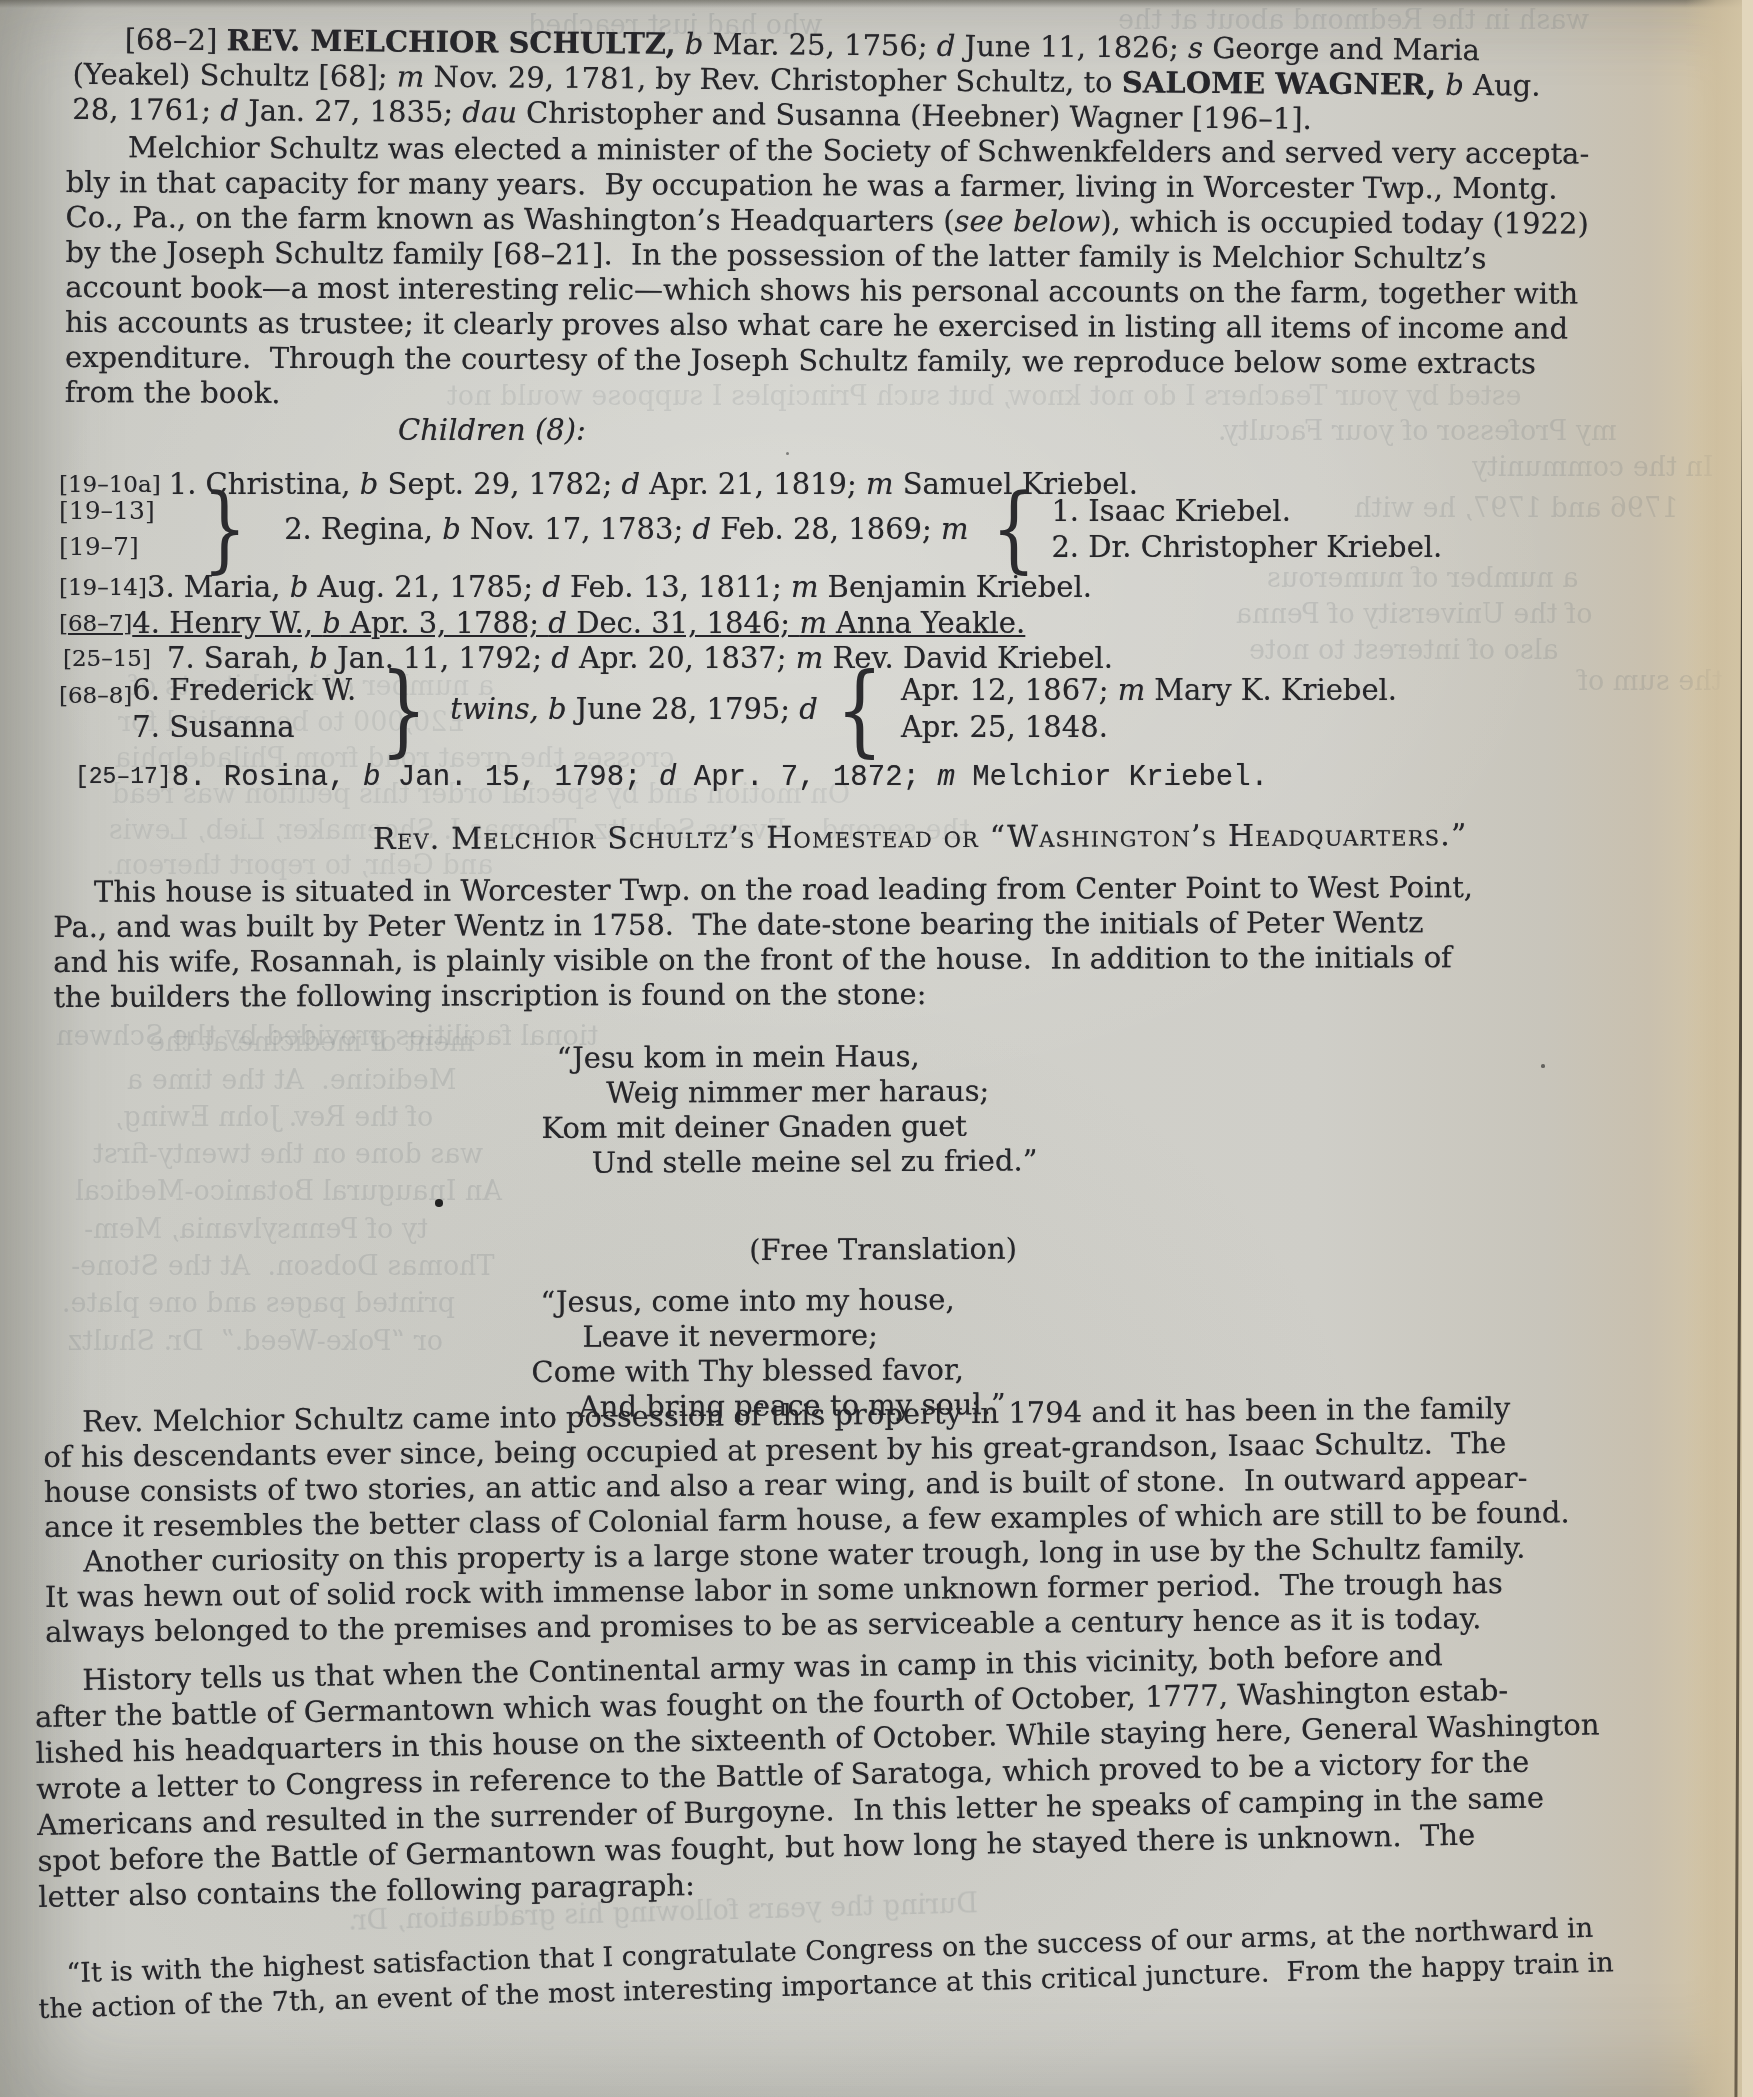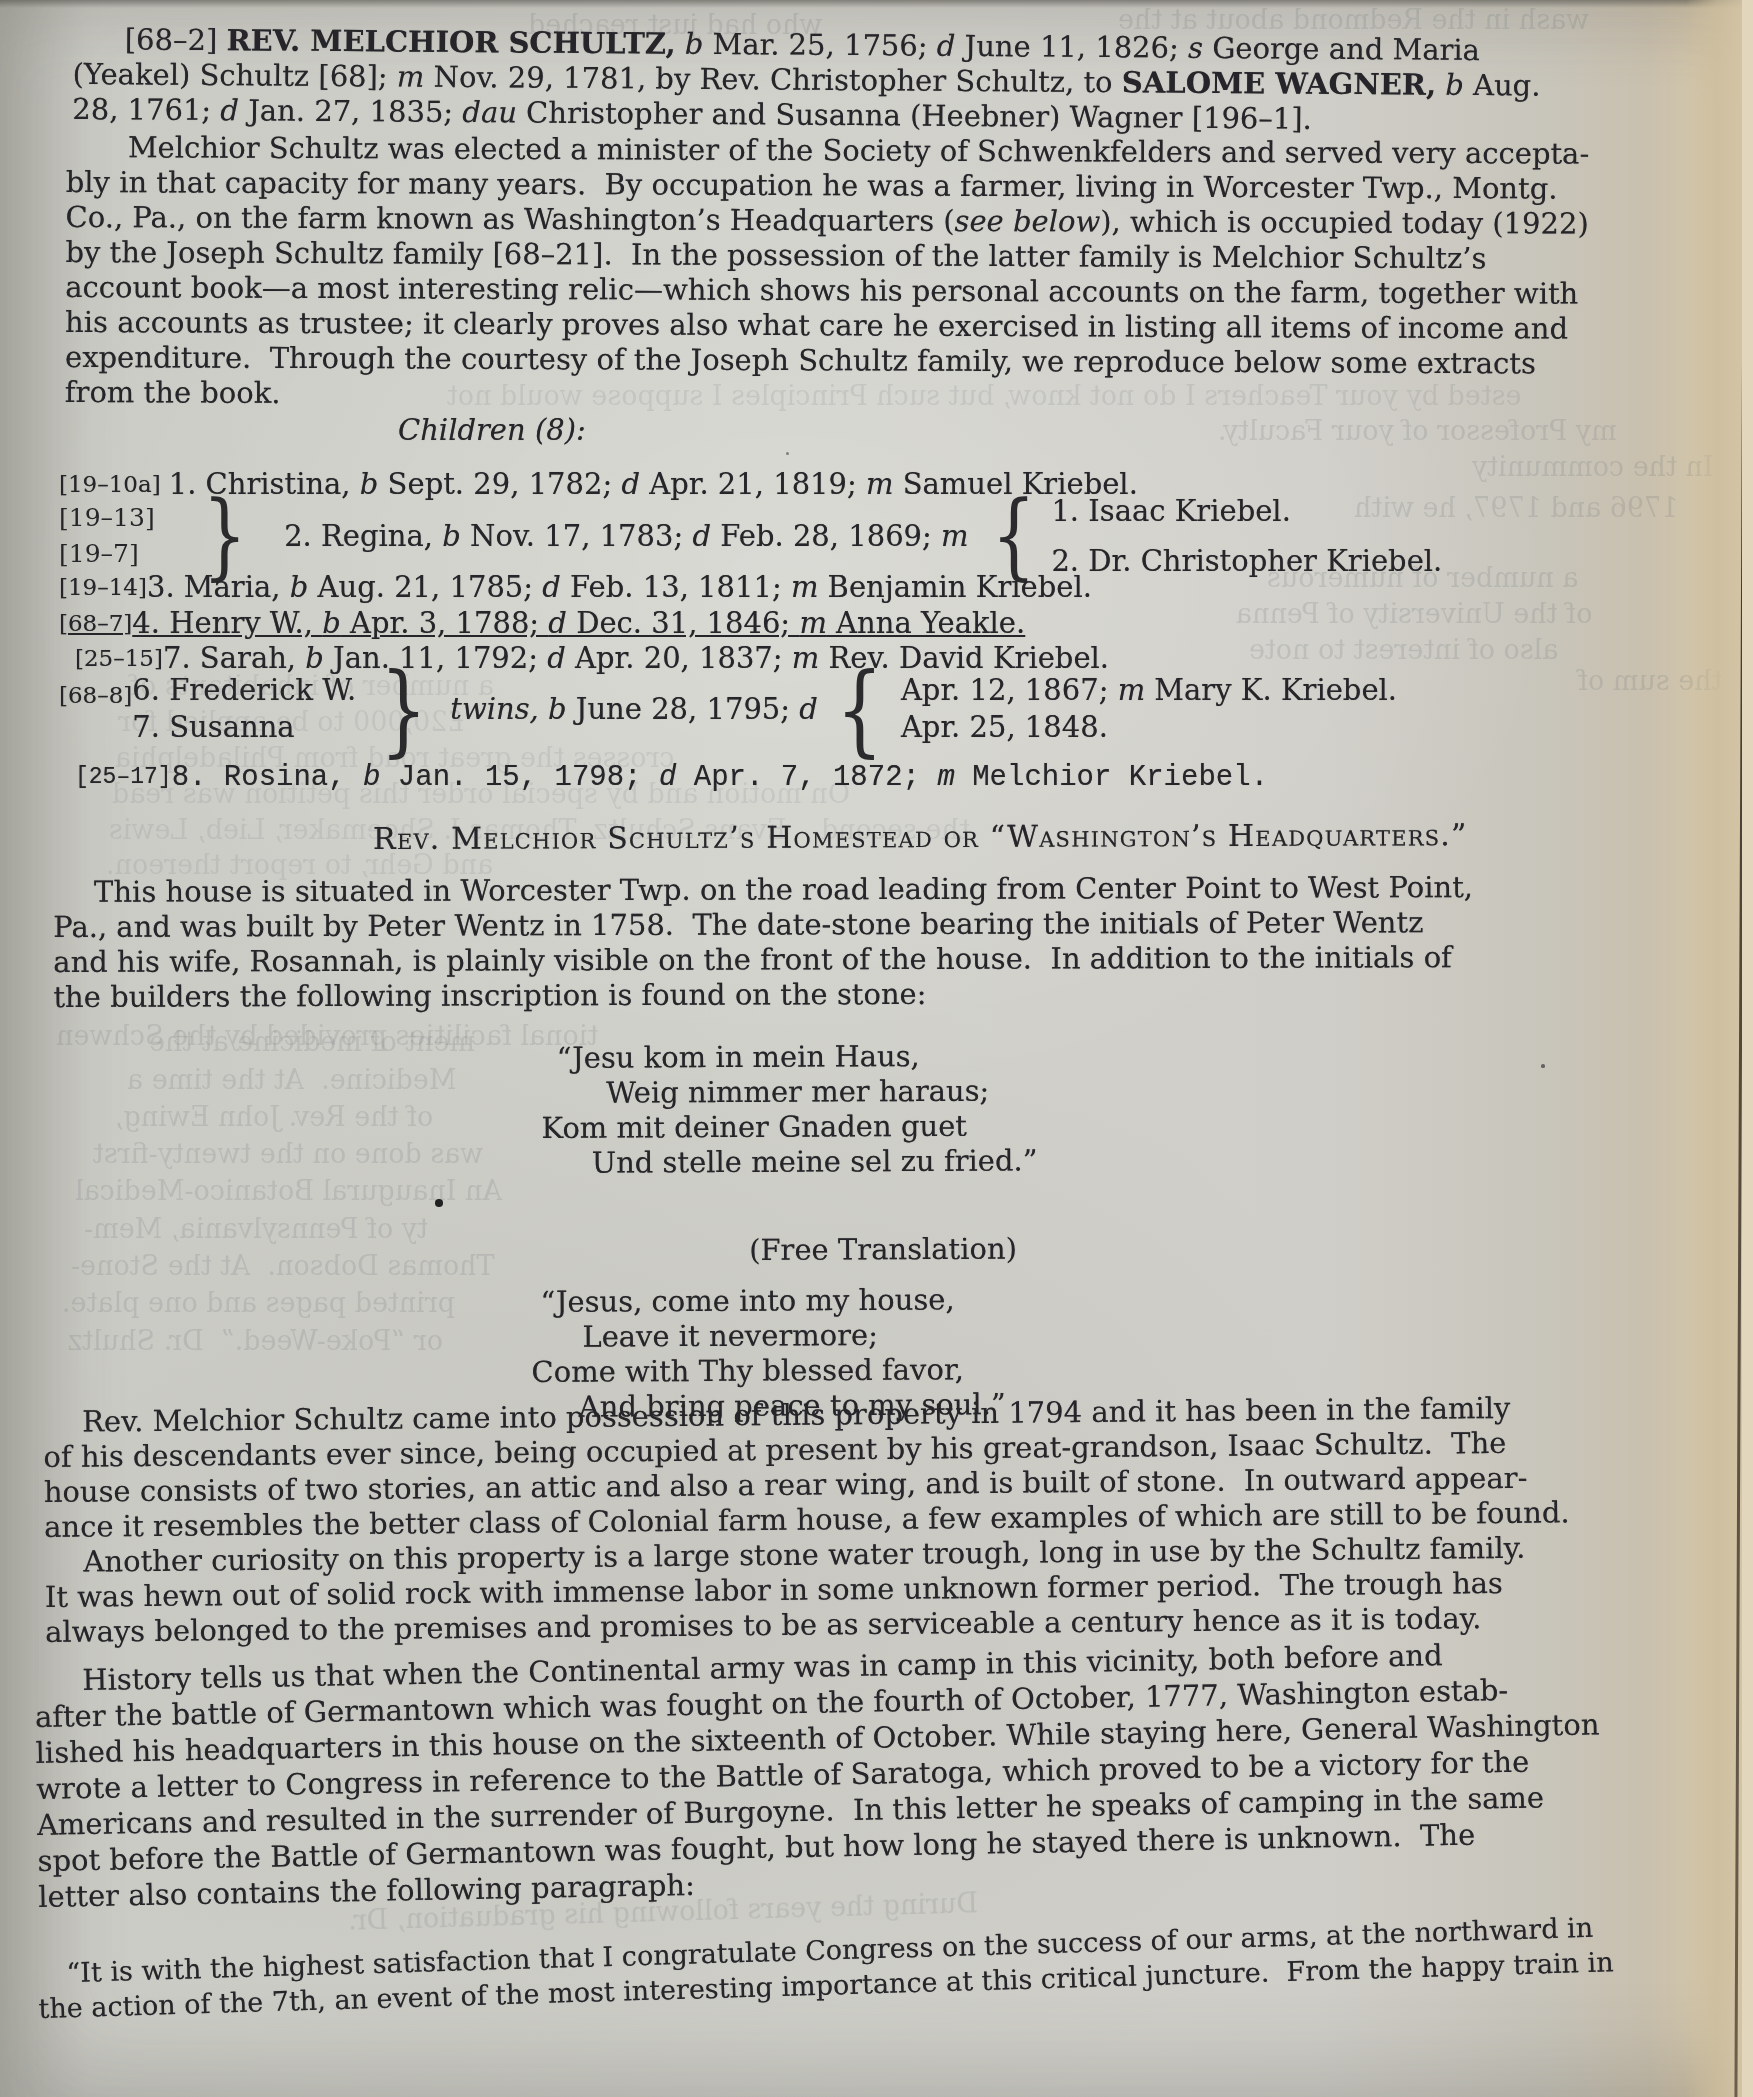--- a/index.html
+++ b/index.html
@@ -111,37 +111,37 @@
     </div>
 
     <div class="row body-text" style="top:32px;left:0;">
       <span class="codes-stack" style="width:130px;">
         <span>[19–13]</span>
         <span>[19–7]</span>
       </span>
       <span class="brace" style="font-size:93px;margin:0 11.2px 0 6.2px;">}</span>
       <span class="line" style="margin-left:18.6px;"><span>2. Regina, </span><span class="s-i">b</span><span> Nov. 17, 1783; </span><span class="s-i">d</span><span> Feb. 28, 1869; </span><span class="s-i">m</span></span>
       <span class="brace" style="font-size:93px;margin:0 8.7px 0 15px;">{</span>
-      <span class="stack" style="line-height:36px;gap:14px;">
+      <span class="stack" style="line-height:36px;">
         <span class="line">1. Isaac Kriebel.</span>
         <span class="line">2. Dr. Christopher Kriebel.</span>
       </span>
     </div>
 
     <div class="row body-text" style="top:109px;left:0;">
       <span class="code">[19–14]</span>
       <span class="line"><span>3. Maria, </span><span class="s-i">b</span><span> Aug. 21, 1785; </span><span class="s-i">d</span><span> Feb. 13, 1811; </span><span class="s-i">m</span><span> Benjamin Kriebel.</span></span>
     </div>
 
     <div class="row body-text" style="top:145px;left:0;text-decoration:underline;">
       <span class="code">[68–7]</span>
       <span class="line"><span>4. Henry W., </span><span class="s-i">b</span><span> Apr. 3, 1788; </span><span class="s-i">d</span><span> Dec. 31, 1846; </span><span class="s-i">m</span><span> Anna Yeakle.</span></span>
     </div>
 
-    <div class="row body-text" style="top:180px;left:16px;">
+    <div class="row body-text" style="top:180px;left:4px;gap:16px;">
       <span class="code">[25–15]</span>
       <span class="line"><span>7. Sarah, </span><span class="s-i">b</span><span> Jan. 11, 1792; </span><span class="s-i">d</span><span> Apr. 20, 1837; </span><span class="s-i">m</span><span> Rev. David Kriebel.</span></span>
     </div>
 
     <div class="row body-text" style="top:211px;left:0;">
       <span class="code" style="align-self:flex-start;padding-top:6.2px;">[68–8]</span>
       <span class="stack" style="line-height:37px;">
         <span class="line">6. Frederick W.</span>
         <span class="line">7. Susanna</span>
       </span>

